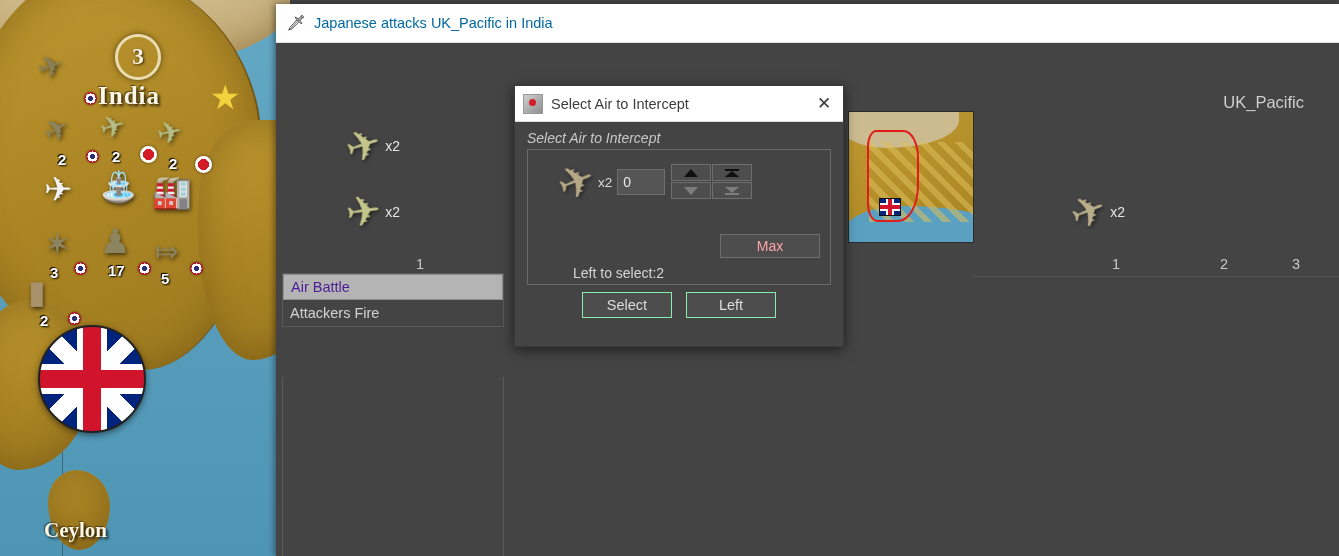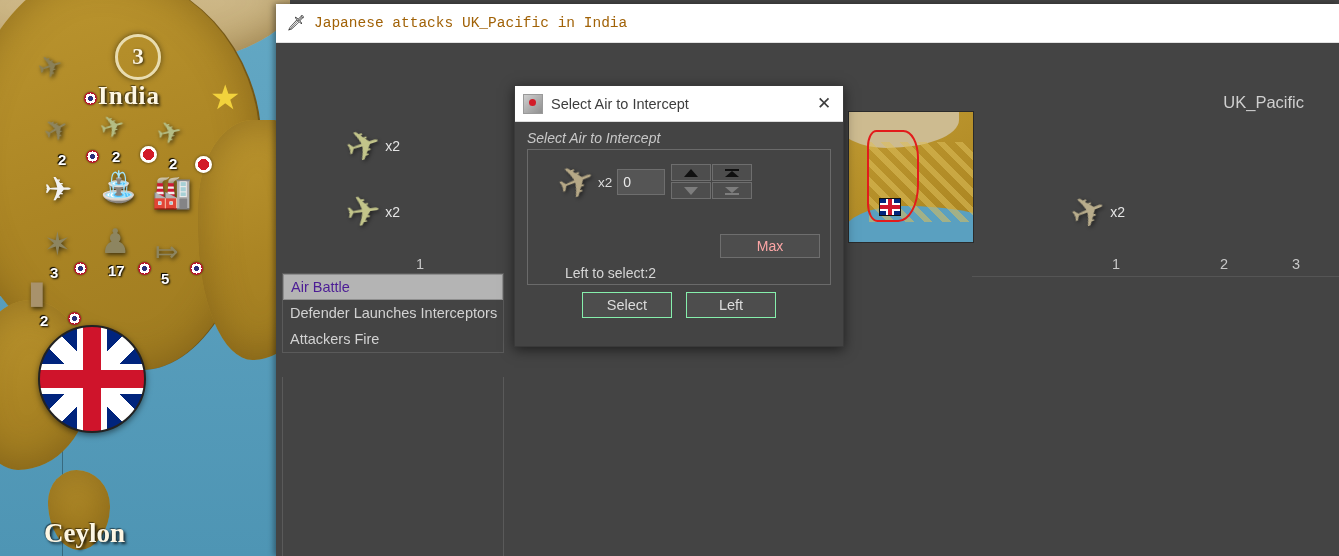--- a/index.html
+++ b/index.html
@@ -58,21 +58,21 @@
   .map-label {
     position: absolute;
     color: #fdf6e3;
     font-family: "Liberation Serif", serif;
     font-weight: bold;
     text-shadow: 2px 2px 3px rgba(0,0,0,.75), -1px -1px 1px rgba(0,0,0,.5);
     pointer-events: none;
     white-space: nowrap;
   }
   #label-india { left: 98px; top: 82px; font-size: 25px; letter-spacing: 1px; }
-  #label-ceylon { left: 44px; top: 518px; font-size: 27px; }
+  #label-ceylon { left: 44px; top: 518px; font-size: 21px; }
   #territory-value {
     position: absolute; left: 115px; top: 34px;
     width: 40px; height: 40px; border-radius: 50%;
     border: 3px solid #e8dcb0;
     color: #fdf6e3; font-family: "Liberation Serif", serif;
     font-size: 23px; font-weight: bold;
     display: flex; align-items: center; justify-content: center;
     text-shadow: 1px 1px 3px rgba(0,0,0,.8);
     box-shadow: 0 0 6px rgba(0,0,0,.5);
   }
@@ -136,22 +136,22 @@
     position: relative; height: 38px; background: #ffffff;
     display: flex; align-items: center; padding-left: 10px;
     border-bottom: 1px solid #e2e2e2;
   }
   #titlebar .tb-icon {
     width: 20px; height: 20px; margin-right: 8px;
     display: flex; align-items: center; justify-content: center;
     font-size: 15px;
   }
   #titlebar .tb-text {
-    font-size: 14.5px; color: #a16207;
-    font-family: Liberation Mono, monospace;
+    font-size: 14.5px; color: #0369a1;
+    font-family: Liberation Sans, sans-serif;
   }
   #window-body {
     position: relative; height: 514px; background: #444444;
   }
 
   
   #steps-panel {
     position: absolute; left: 6px; top: 230px;
     width: 220px; background: #444444;
     border: 1px solid #5a5a5a;
@@ -320,21 +320,21 @@
   .stack-max { display:flex; flex-direction:column; align-items:center; justify-content:center; }
   #max-btn {
     position: absolute; right: 10px; bottom: 26px;
     width: 98px; height: 22px;
     background: #4d4d4d; border: 1px solid #6e6e6e;
     color: #fca5a5; font-size: 14px;
     display: flex; align-items: center; justify-content: center;
     cursor: pointer;
   }
   #left-to-select {
-    position: absolute; left: 37px; bottom: 3px;
+    position: absolute; left: 45px; bottom: 3px;
     font-size: 14px; color: #d6d6d6; margin-top: 40px;
   }
   #dialog-buttons {
     display: flex; justify-content: center; gap: 14px; margin-top: 7px;
   }
   .dlg-btn {
     width: 88px; height: 24px;
     background: #4d4d4d; border: 1px solid #86efac;
     color: #dcdcdc; font-size: 14.5px;
     display: flex; align-items: center; justify-content: center;
@@ -439,21 +439,20 @@
       </div>
       <div class="battle-unit" style="left:70px; top:148px;">
         <span class="plane-icon" style="color:#c3c58a; transform:rotate(-8deg);">✈</span>
         <span class="qty">x2</span>
       </div>
       <div class="col-num" style="left:140px; top:213px;">1</div>
       <div class="panel-rule" style="left:6px; top:233px; width:220px;"></div>
 
       <div id="steps-panel">
         <div class="step selected">Air Battle</div>
-        <div class="step">Defender Launches Interceptors</div>
         <div class="step">Attackers Fire</div>
       </div>
       <div id="steps-panel-frame" style="top:334px; height:180px;"></div>
 
       <div id="minimap">
         <div class="mm-north"></div>
         <div class="mm-sea"></div>
         <div class="mm-stripes"></div>
         <div class="mm-outline"></div>
         <div class="mm-flag"></div>

